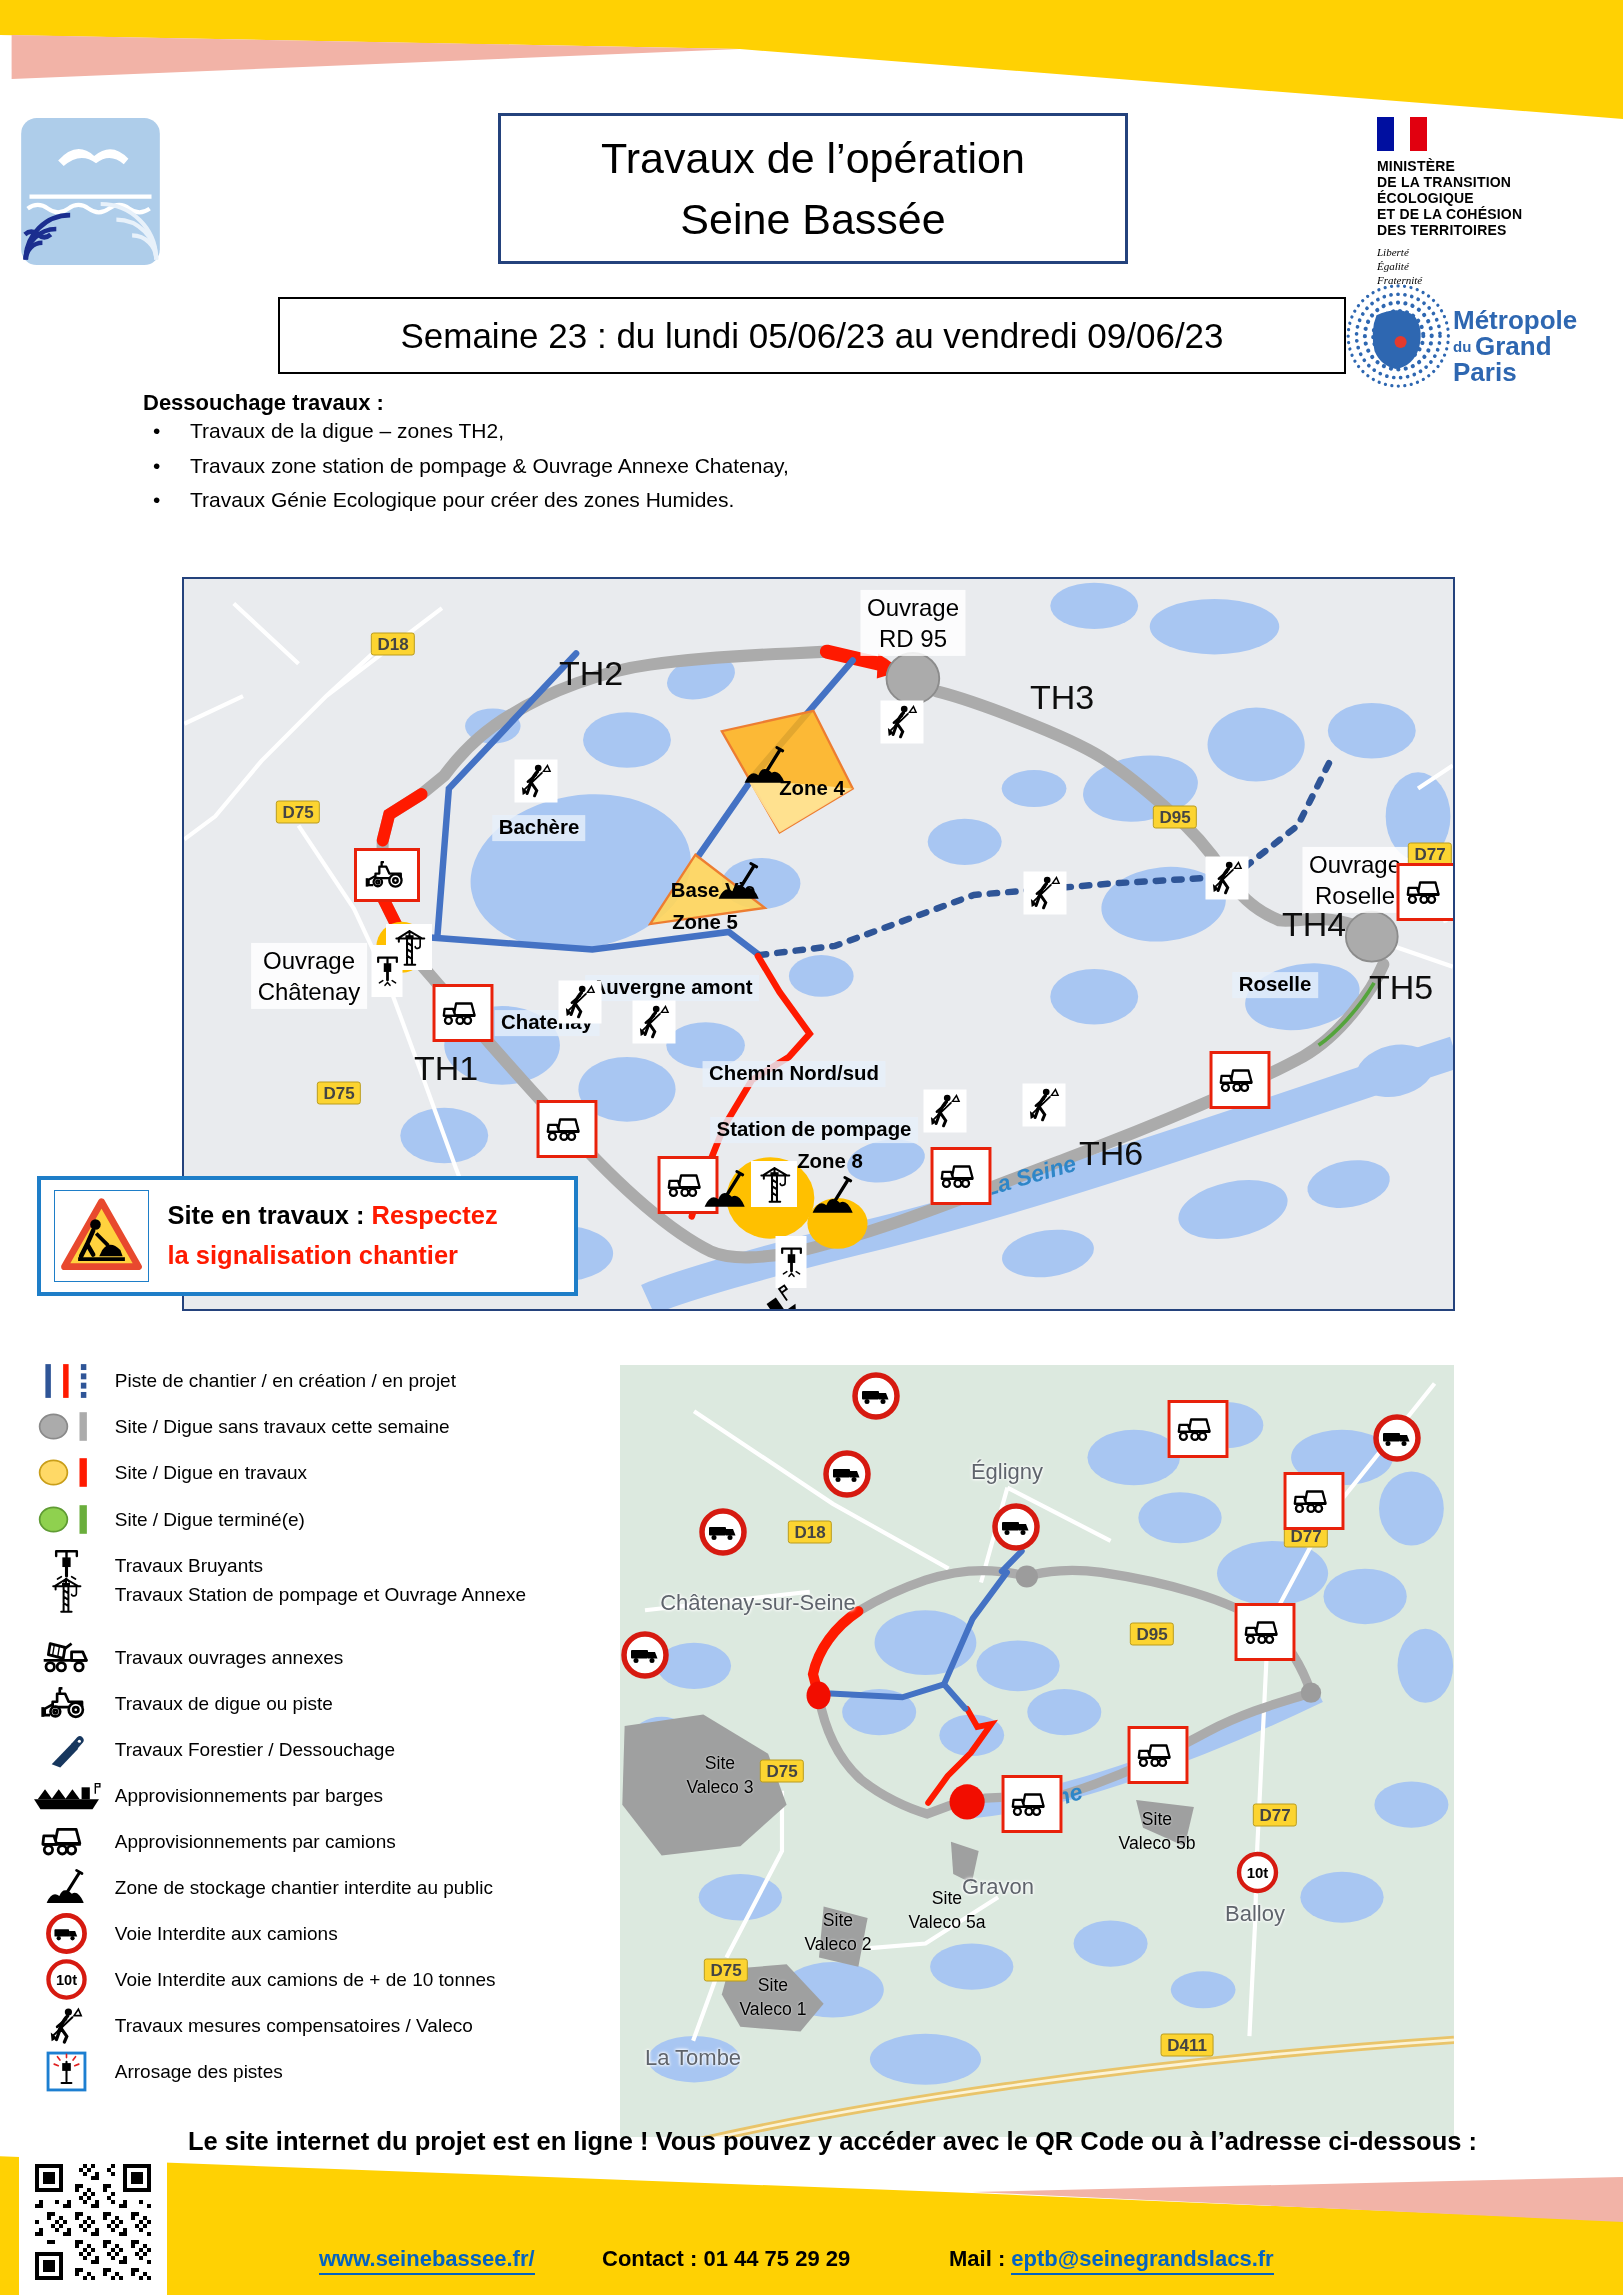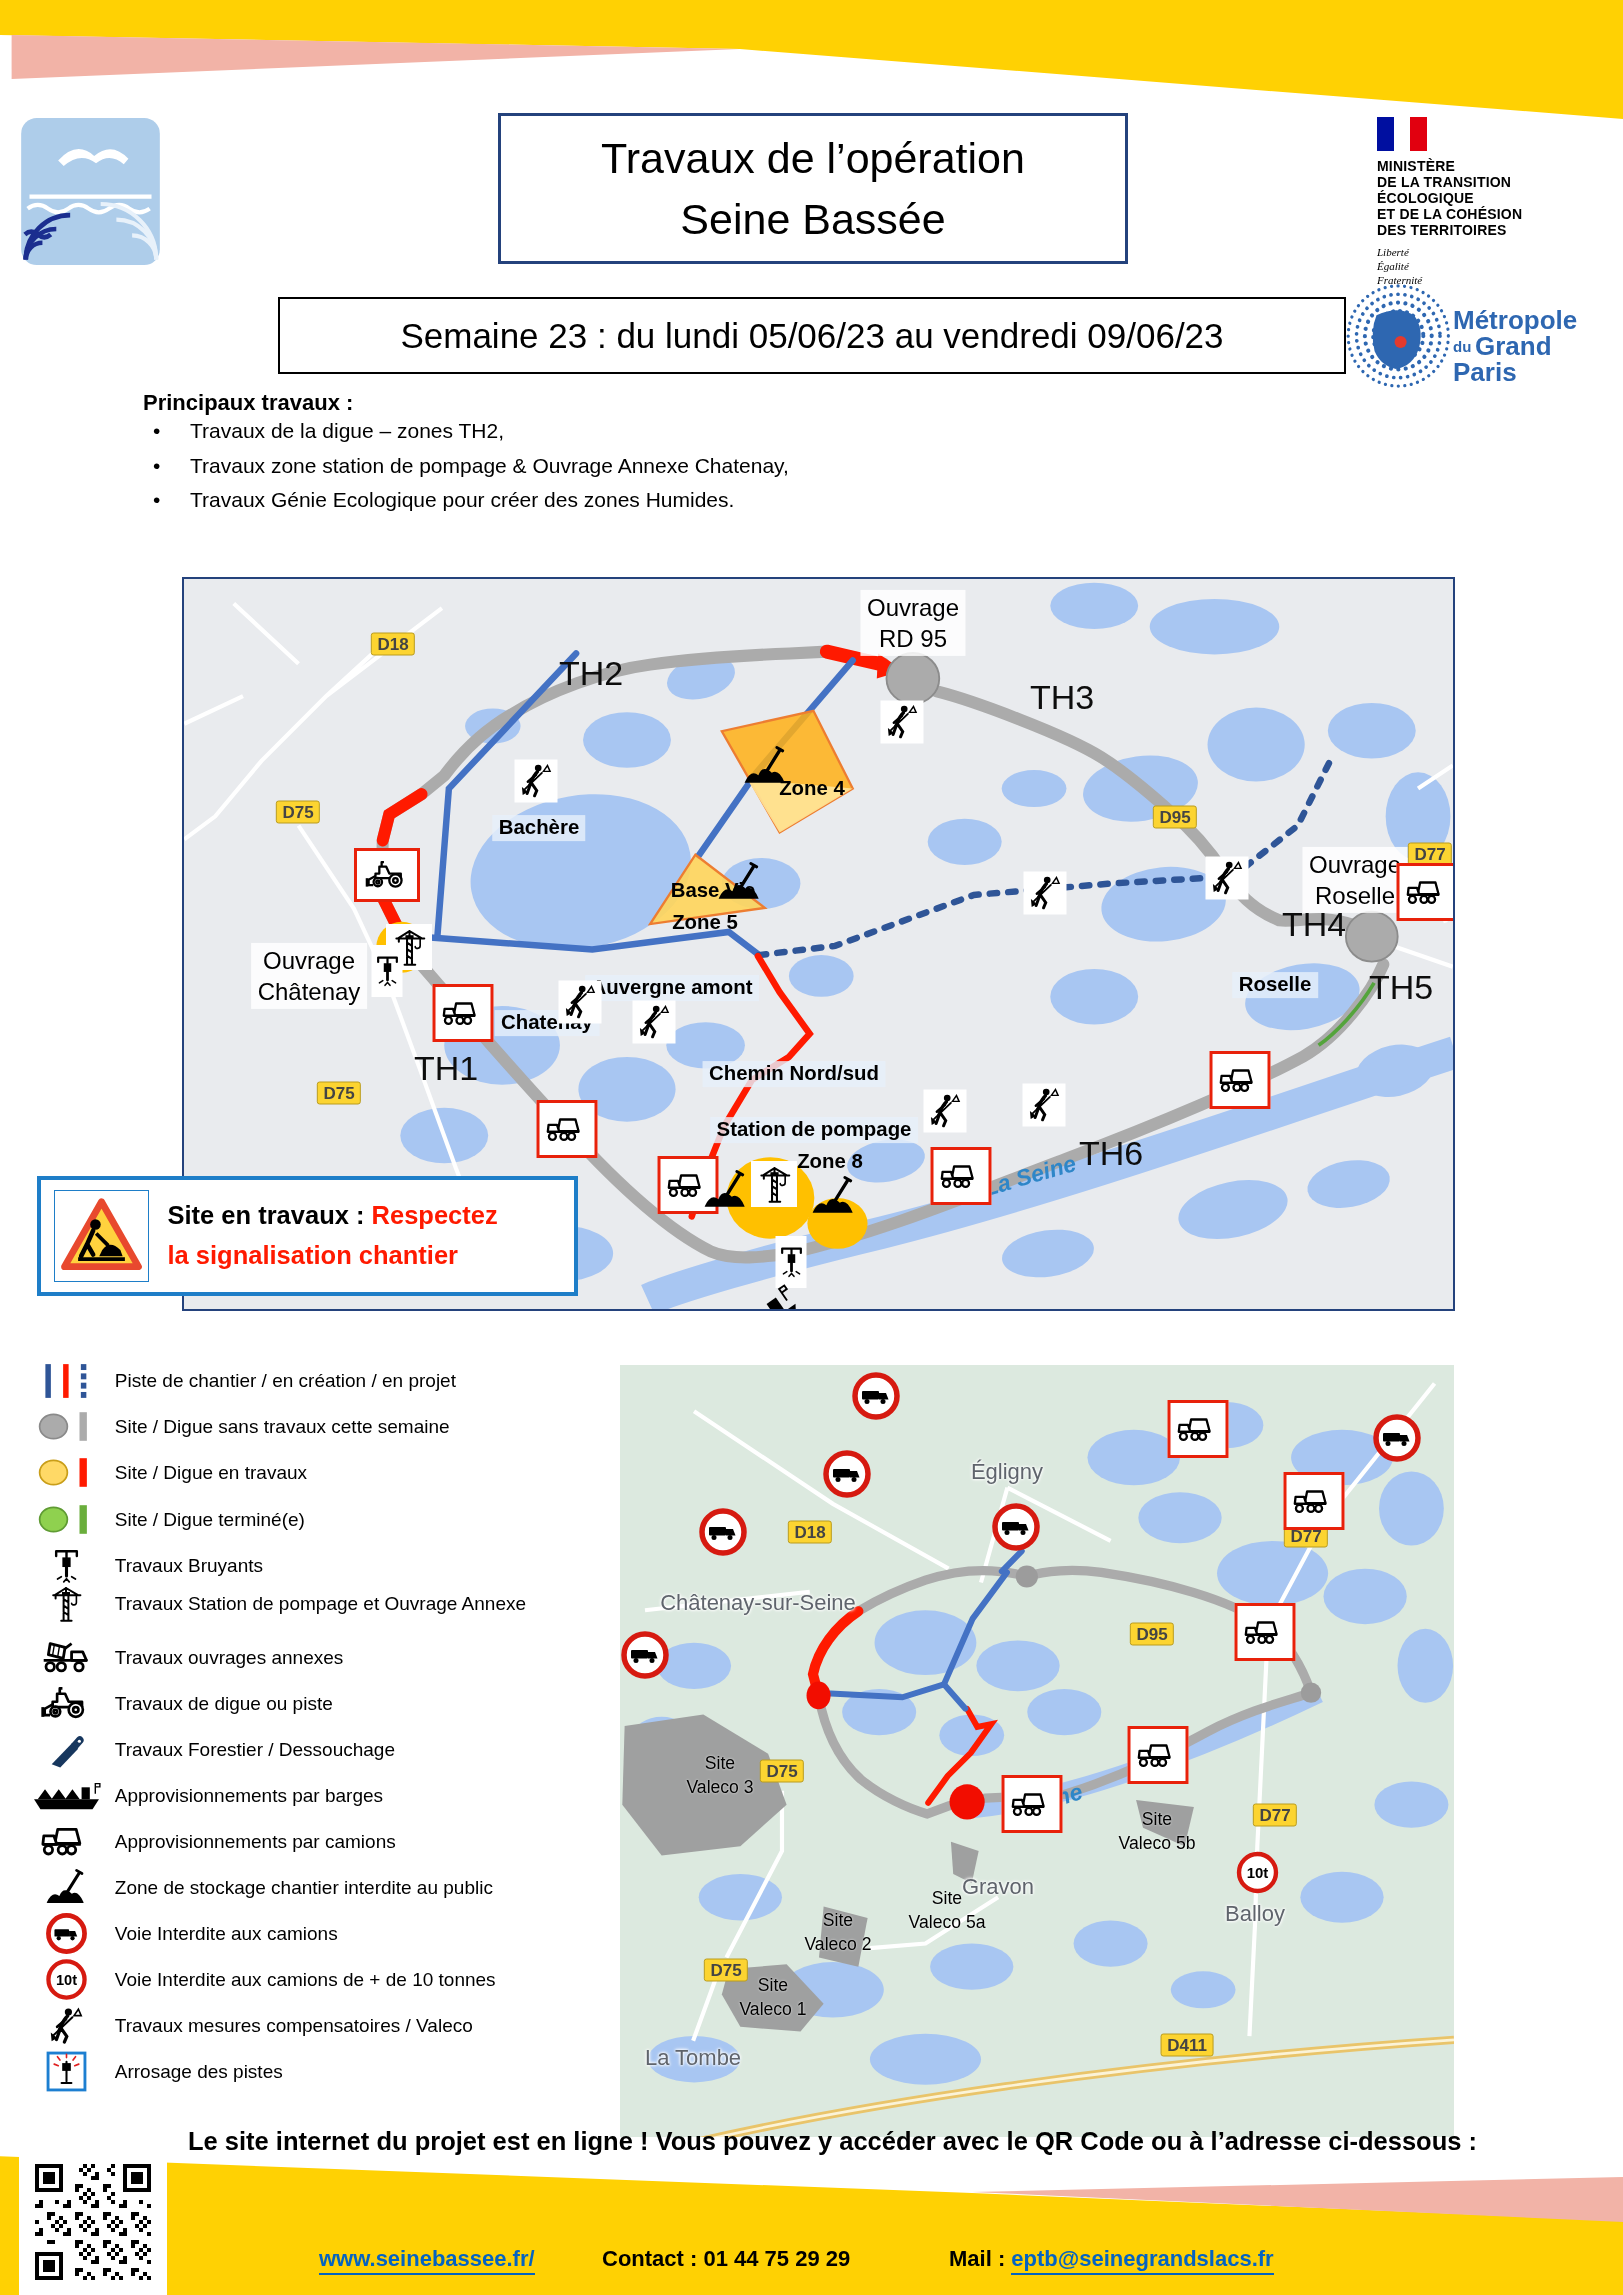--- a/index.html
+++ b/index.html
@@ -150,21 +150,21 @@
       <circle cx="122" cy="138" r="13" fill="#E33A2E"></circle>
     </svg>
     <div class="metro-text">
       <div class="l1">Métropole</div>
       <div class="l2"><span class="du">du</span><span>Grand Paris</span></div>
     </div>
   </div>
 
   <div class="abs week-box">Semaine 23 : du lundi 05/06/23 au vendredi 09/06/23</div>
 
-  <div class="abs works-head">Principaux travaux :</div>
+  <div class="abs works-head">Dessouchage travaux :</div>
   <div class="abs works-list">
     <div class="li">
         <span class="b">•</span>
         <span>Travaux de la digue – zones TH2,</span>
       </div>
     <div class="li">
         <span class="b">•</span>
         <span>Travaux zone station de pompage &amp; Ouvrage Annexe Chatenay,</span>
       </div>
     <div class="li">
@@ -617,21 +617,21 @@
             <g stroke="#000" fill="none" stroke-width="7" stroke-linecap="round">
               <path d="M15 12 H75 M45 12 V30 M15 12 V26 M75 12 V26"></path>
               <rect x="33" y="30" width="24" height="28" fill="#000" stroke="none"></rect>
               <path d="M45 58 V84" stroke-width="9"></path>
               <path d="M45 92 l-8 9 M45 92 l8 9 M30 86 l-11 7 M60 86 l11 7" stroke-width="5"></path>
             </g>
           </svg>
         </div>
         <div class="legend-tx">Travaux Bruyants</div>
       </div>
-      <div class="legend-row" style="top: 224px; text-align: right;">
+      <div class="legend-row" style="top: 215px; text-align: right;">
         <div class="legend-ic">
           <svg viewBox="0 0 100 100" width="40" height="40">
             <g stroke="#000" fill="none" stroke-width="5" stroke-linecap="round">
               <path d="M44 92 V30 M56 92 V30 M44 38 L56 46 M44 54 L56 62 M44 70 L56 78 M38 92 H64"></path>
               <path d="M18 28 H86 M50 10 V28 M50 10 L22 28 M50 10 L80 28 M24 28 V36"></path>
               <path d="M76 28 V46 C76 54 64 54 64 48" stroke-width="4"></path>
               <rect x="40" y="20" width="20" height="9" fill="#000" stroke="none"></rect>
             </g>
           </svg>
         </div>

